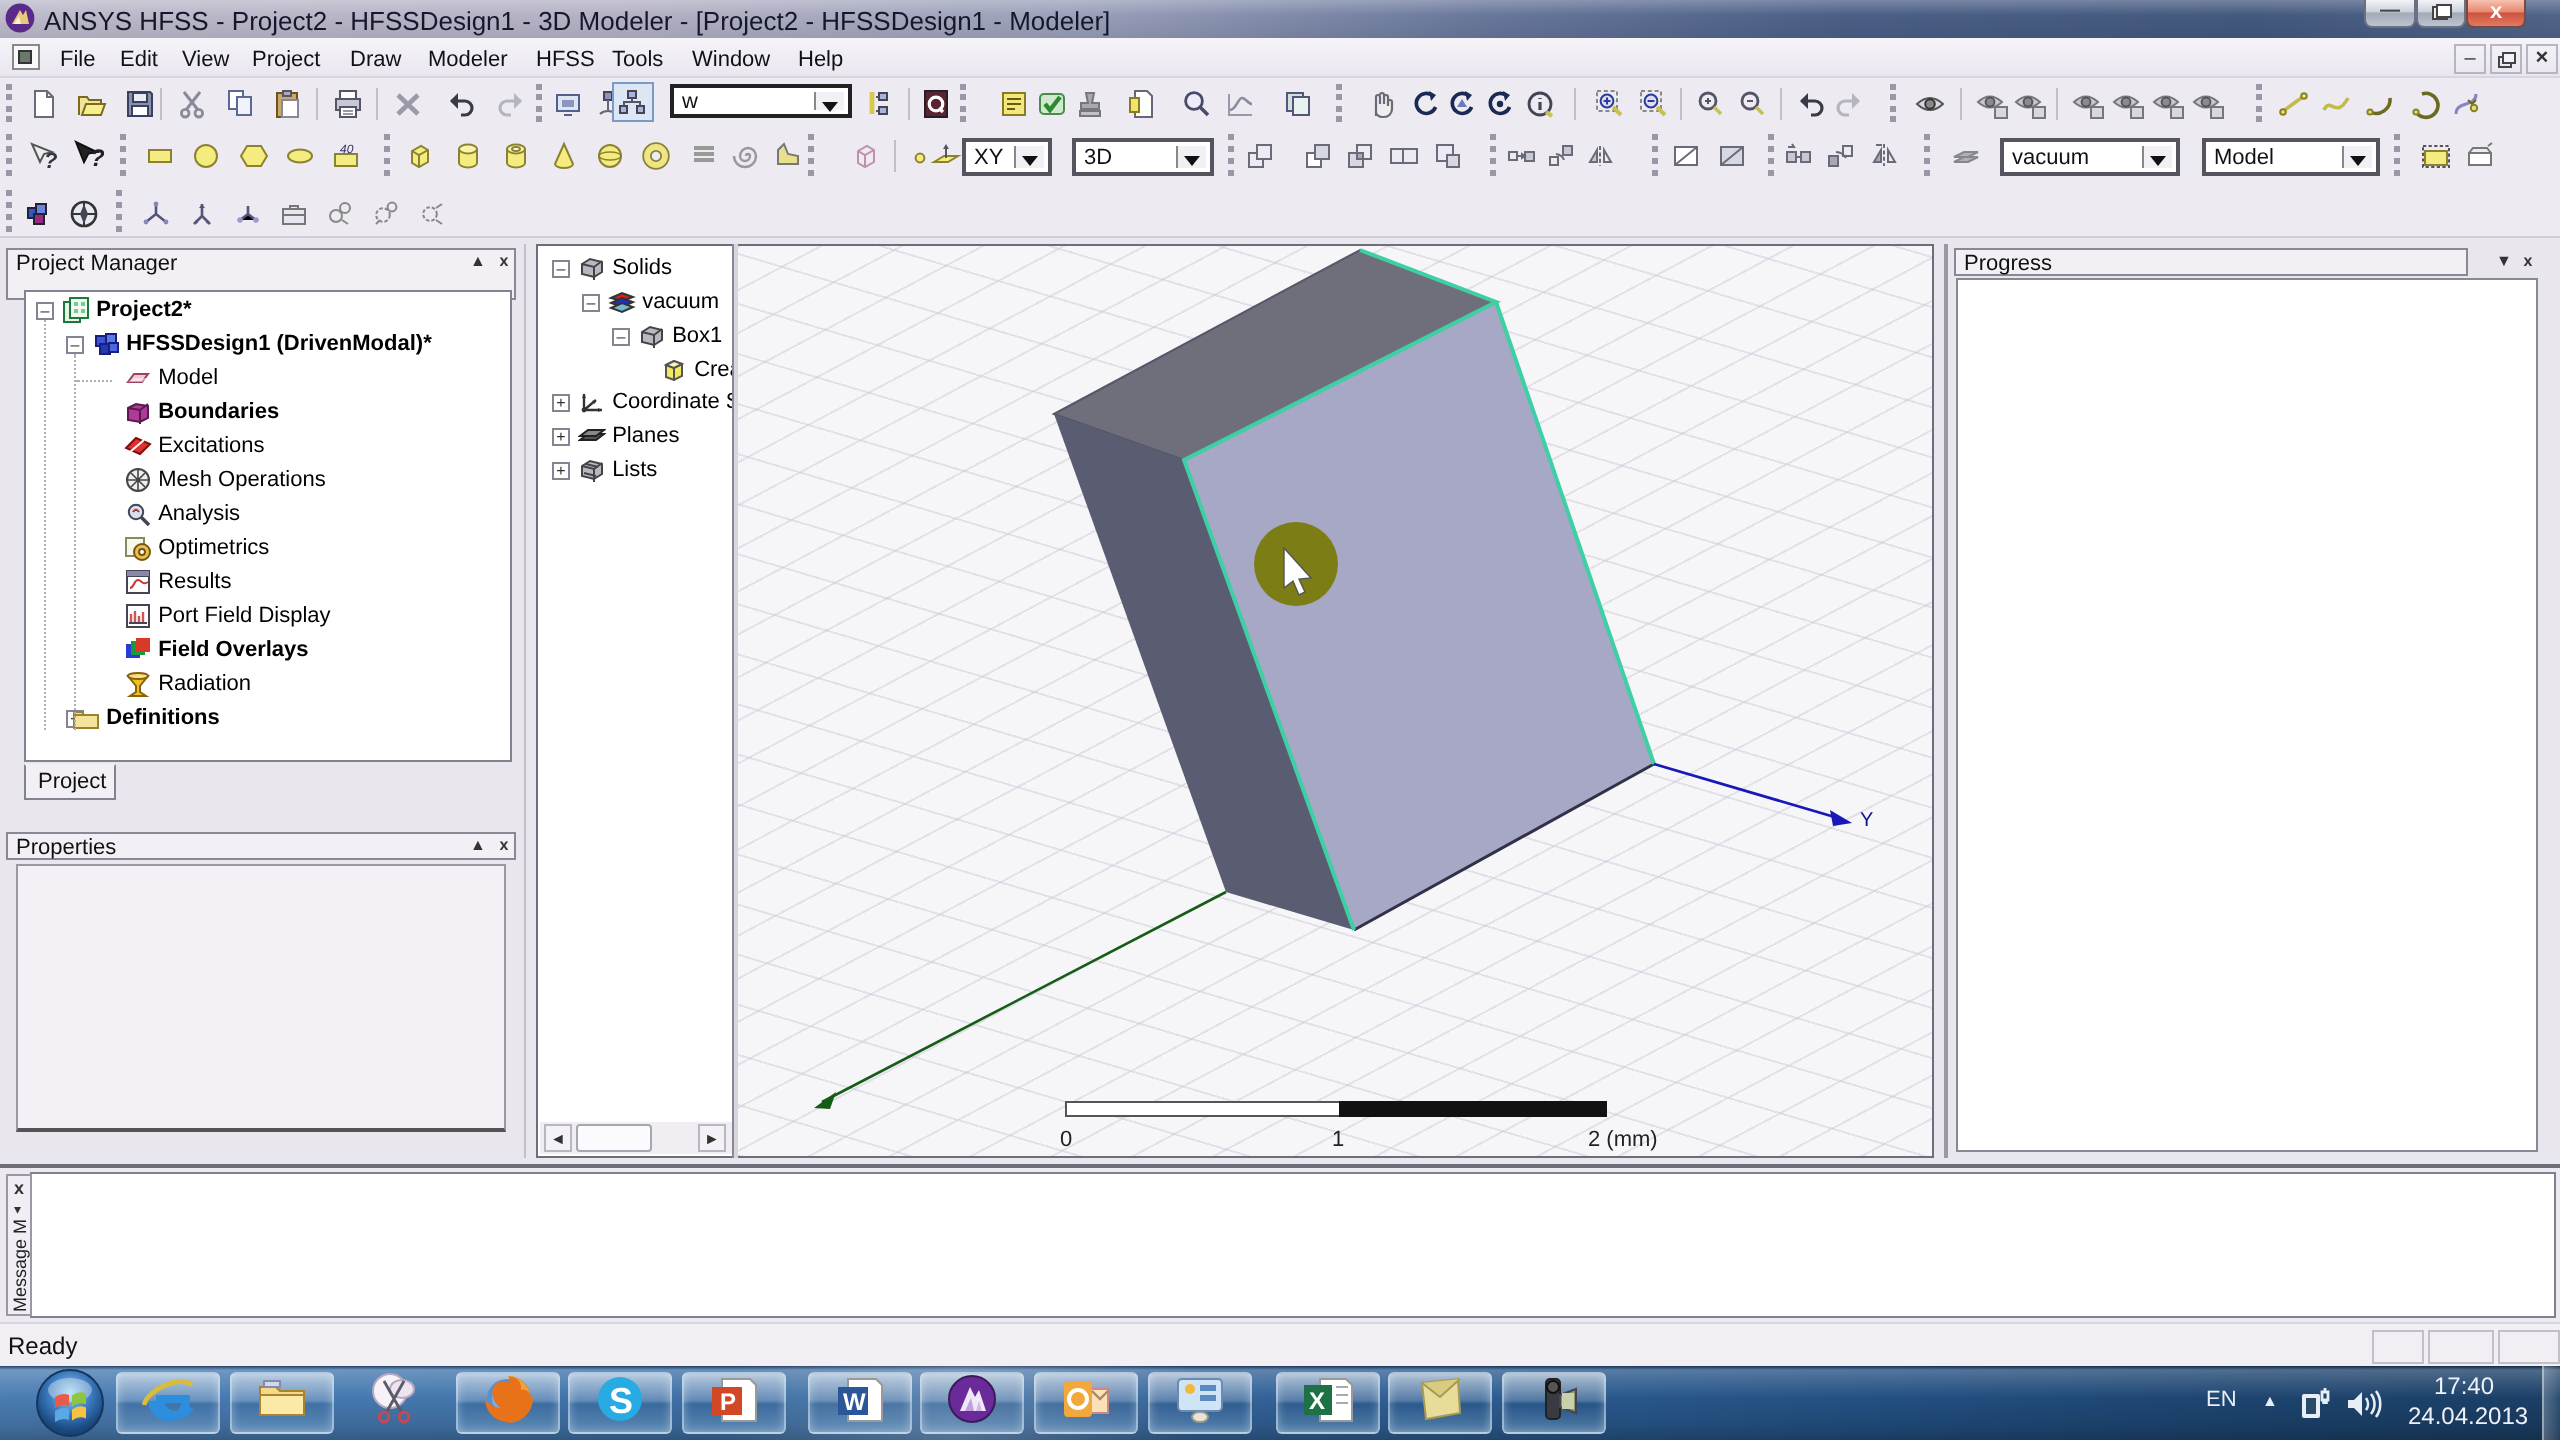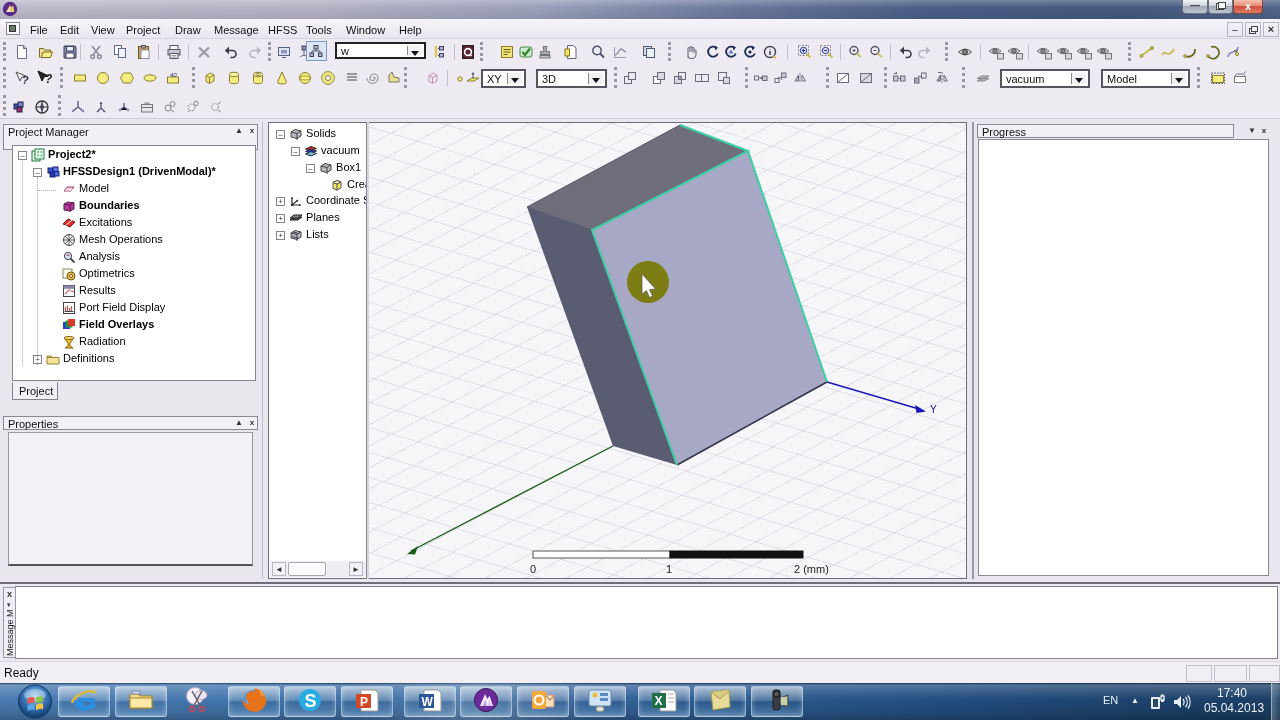--- a/index.html
+++ b/index.html
@@ -16,37 +16,38 @@
 .tree-row{position:absolute;height:16px;font-size:11px;color:#000;white-space:nowrap}
 .pm-exp{position:absolute;width:9px;height:9px;border:1px solid #848492;background:#fff;font-size:8px;line-height:7px;text-align:center;color:#333}
 </style></head><body>
 <div class="abs" style="left:0;top:0;width:1280px;height:19px;background:linear-gradient(to right,#bdbacb 0%,#b3b1c4 25%,#9aa0ba 42%,#68779b 58%,#4b5f87 72%,#44597f 88%,#516488 100%)">
 <div class="abs" style="left:0;top:0;width:100%;height:100%;background:linear-gradient(to bottom,rgba(255,255,255,.25),rgba(255,255,255,0) 40%,rgba(0,0,0,.08))"></div>
 <svg class="abs" style="left:2px;top:1px" width="16" height="16" viewBox="0 0 16 16">
       <circle cx="8" cy="8" r="7.2" fill="#5a2a8a"></circle>
       <path d="M4 11L8 4l1.5 2.5L11 4l1.5 7z" fill="#e8c87a"></path>
       <path d="M5 11l2.5-4 1 4z" fill="#fff" opacity=".7"></path>
     </svg>
+<span class="abs" style="left:22px;top:3px;font-size:13px;color:#15182b">ANSYS HFSS - Project2 - HFSSDesign1 - 3D Modeler - [Project2 - HFSSDesign1 - Modeler]</span>
 <div class="abs" style="left:1182px;top:0;width:26px;height:14px;border:1px solid #6a7183;border-top:none;border-radius:0 0 4px 4px;background:linear-gradient(#f2f4f7,#ccd2db 45%,#a2aab8 50%,#bcc4d0);color:#444;font-size:10px;text-align:center;line-height:11px;font-weight:bold">—</div>
 <div class="abs" style="left:1208px;top:0;width:25px;height:14px;border:1px solid #6a7183;border-top:none;border-radius:0 0 4px 4px;background:linear-gradient(#f2f4f7,#ccd2db 45%,#a2aab8 50%,#bcc4d0)">
       <div class="abs" style="left:7px;top:3px;width:8px;height:7px;border:1px solid #444;background:#eee"></div>
       <div class="abs" style="left:9px;top:2px;width:8px;height:7px;border:1px solid #444;background:#fff"></div>
     </div>
 <div class="abs" style="left:1233px;top:0;width:30px;height:14px;border:1px solid #7a4a42;border-top:none;border-radius:0 0 4px 4px;background:linear-gradient(#f6c0b0,#e88a70 45%,#cf5240 50%,#e07a60);color:#fff;font-size:11px;text-align:center;line-height:12px;font-weight:bold">x</div>
 </div>
 <div class="abs" style="left:0;top:19px;width:1280px;height:20px;background:linear-gradient(#f6f4f9,#e9e6ef);font-size:11px;color:#111;border-bottom:1px solid #d8d4e0">
 <div class="abs" style="left:6px;top:3px;width:14px;height:13px;border:1px solid #888;background:#f8f8fa">
       <div class="abs" style="left:2px;top:2px;width:7px;height:7px;background:#6a7a6a;border:1px solid #333"></div>
     </div>
 <span class="abs" style="left:30px;top:5px">File</span>
     <span class="abs" style="left:60px;top:5px">Edit</span>
     <span class="abs" style="left:91px;top:5px">View</span>
     <span class="abs" style="left:126px;top:5px">Project</span>
     <span class="abs" style="left:175px;top:5px">Draw</span>
-    <span class="abs" style="left:214px;top:5px">Message</span>
+    <span class="abs" style="left:214px;top:5px">Modeler</span>
     <span class="abs" style="left:268px;top:5px">HFSS</span>
     <span class="abs" style="left:306px;top:5px">Tools</span>
     <span class="abs" style="left:346px;top:5px">Window</span>
     <span class="abs" style="left:399px;top:5px">Help</span>
 <div class="abs" style="left:1227px;top:3px;width:16px;height:15px;border:1px solid #b8b5c2;color:#333;font-size:10px;text-align:center;line-height:13px">–</div>
 <div class="abs" style="left:1245px;top:3px;width:16px;height:15px;border:1px solid #b8b5c2">
       <div class="abs" style="left:3px;top:5px;width:7px;height:6px;border:1px solid #444"></div>
       <div class="abs" style="left:5px;top:3px;width:7px;height:6px;border:1px solid #444;background:#f4f2f8"></div>
     </div>
 <div class="abs" style="left:1263px;top:3px;width:16px;height:15px;border:1px solid #b8b5c2;color:#333;font-size:11px;text-align:center;line-height:13px;font-weight:bold">×</div>
@@ -558,21 +559,21 @@
 <div class="tree-row" style="left:62px;top:318px;font-weight:bold"><svg width="14" height="14" viewBox="0 0 14 14" style="vertical-align:-3px">
       <rect x="1" y="4" width="7" height="7" fill="#2a3ad8"></rect>
       <rect x="3.5" y="2.5" width="7" height="7" fill="#1a9a3a"></rect>
       <rect x="6" y="1" width="7" height="7" fill="#d83a2a"></rect>
     </svg> <span style="vertical-align:1px">Field Overlays</span></div>
 <div class="tree-row" style="left:62px;top:335px;font-weight:normal"><svg width="14" height="14" viewBox="0 0 14 14" style="vertical-align:-3px">
       <path d="M2 3h10l-4 5v3l3 2H3l3-2V8z" fill="#f0c020" stroke="#886010"></path>
       <ellipse cx="7" cy="3" rx="5" ry="1.5" fill="#f8e080" stroke="#886010"></ellipse>
     </svg> <span style="vertical-align:1px">Radiation</span></div>
 <div class="pm-exp" style="left:33px;top:355px">+</div>
-<div class="tree-row" style="left:46px;top:352px;font-weight:normal"><svg width="14" height="14" viewBox="0 0 14 14" style="vertical-align:-3px">
+<div class="tree-row" style="left:36px;top:352px;font-weight:bold"><svg width="14" height="14" viewBox="0 0 14 14" style="vertical-align:-3px">
       <path d="M1 4h4l1 1.5h7V12H1z" fill="#f4e39a" stroke="#9a8230"></path>
       <path d="M1 5.5h12" stroke="#9a8230" fill="none"></path>
     </svg> <span style="vertical-align:1px">Definitions</span></div>
 <div class="abs" style="left:22px;top:160px;width:1px;height:205px;border-left:1px dotted #b0aeb8"></div>
 <div class="abs" style="left:37px;top:177px;width:1px;height:188px;border-left:1px dotted #b0aeb8"></div>
 <div class="abs" style="left:38px;top:190px;width:18px;height:1px;border-top:1px dotted #b0aeb8"></div>
 <div class="abs" style="left:12px;top:382px;width:46px;height:18px;background:#f2eff5;border:1px solid #828290;border-top:1px solid #f2eff5;font-size:11px;color:#111;padding:2px 0 0 6px">Project</div>
 <div class="hdr" style="left:3px;top:416px;width:255px;height:14px">
     <span>Properties</span>
   </div>
@@ -801,13 +802,13 @@
 <svg class="abs" style="left:1149px;top:694px" width="18" height="16" viewBox="0 0 18 16">
     <rect x="2" y="3" width="9" height="12" rx="1" fill="#e8eef6"></rect>
     <rect x="4" y="5" width="5" height="8" fill="#2a4a6a"></rect>
     <path d="M12 2h3v4h-3zM13.5 0v2M12.8 6v2M14.2 6v2" stroke="#e8eef6" stroke-width="1.4" fill="none"></path>
   </svg>
 <svg class="abs" style="left:1172px;top:694px" width="20" height="16" viewBox="0 0 20 16">
     <path d="M2 6h3l4-4v12l-4-4H2z" fill="#e8eef6"></path>
     <path d="M11 5a5 5 0 0 1 0 6M13.5 3a8 8 0 0 1 0 10M16 1.5a11 11 0 0 1 0 13" stroke="#e8eef6" stroke-width="1.3" fill="none"></path>
   </svg>
 <span class="abs" style="left:1217px;top:686px;font-size:12px;color:#eef2f8">17:40</span>
-<span class="abs" style="left:1204px;top:701px;font-size:12px;color:#eef2f8">05.04.2013</span>
+<span class="abs" style="left:1204px;top:701px;font-size:12px;color:#eef2f8">24.04.2013</span>
 <div class="abs" style="left:1271px;top:683px;width:9px;height:37px;background:linear-gradient(to right,rgba(255,255,255,.25),rgba(255,255,255,.08));border-left:1px solid rgba(255,255,255,.5)"></div>
 </body></html>

